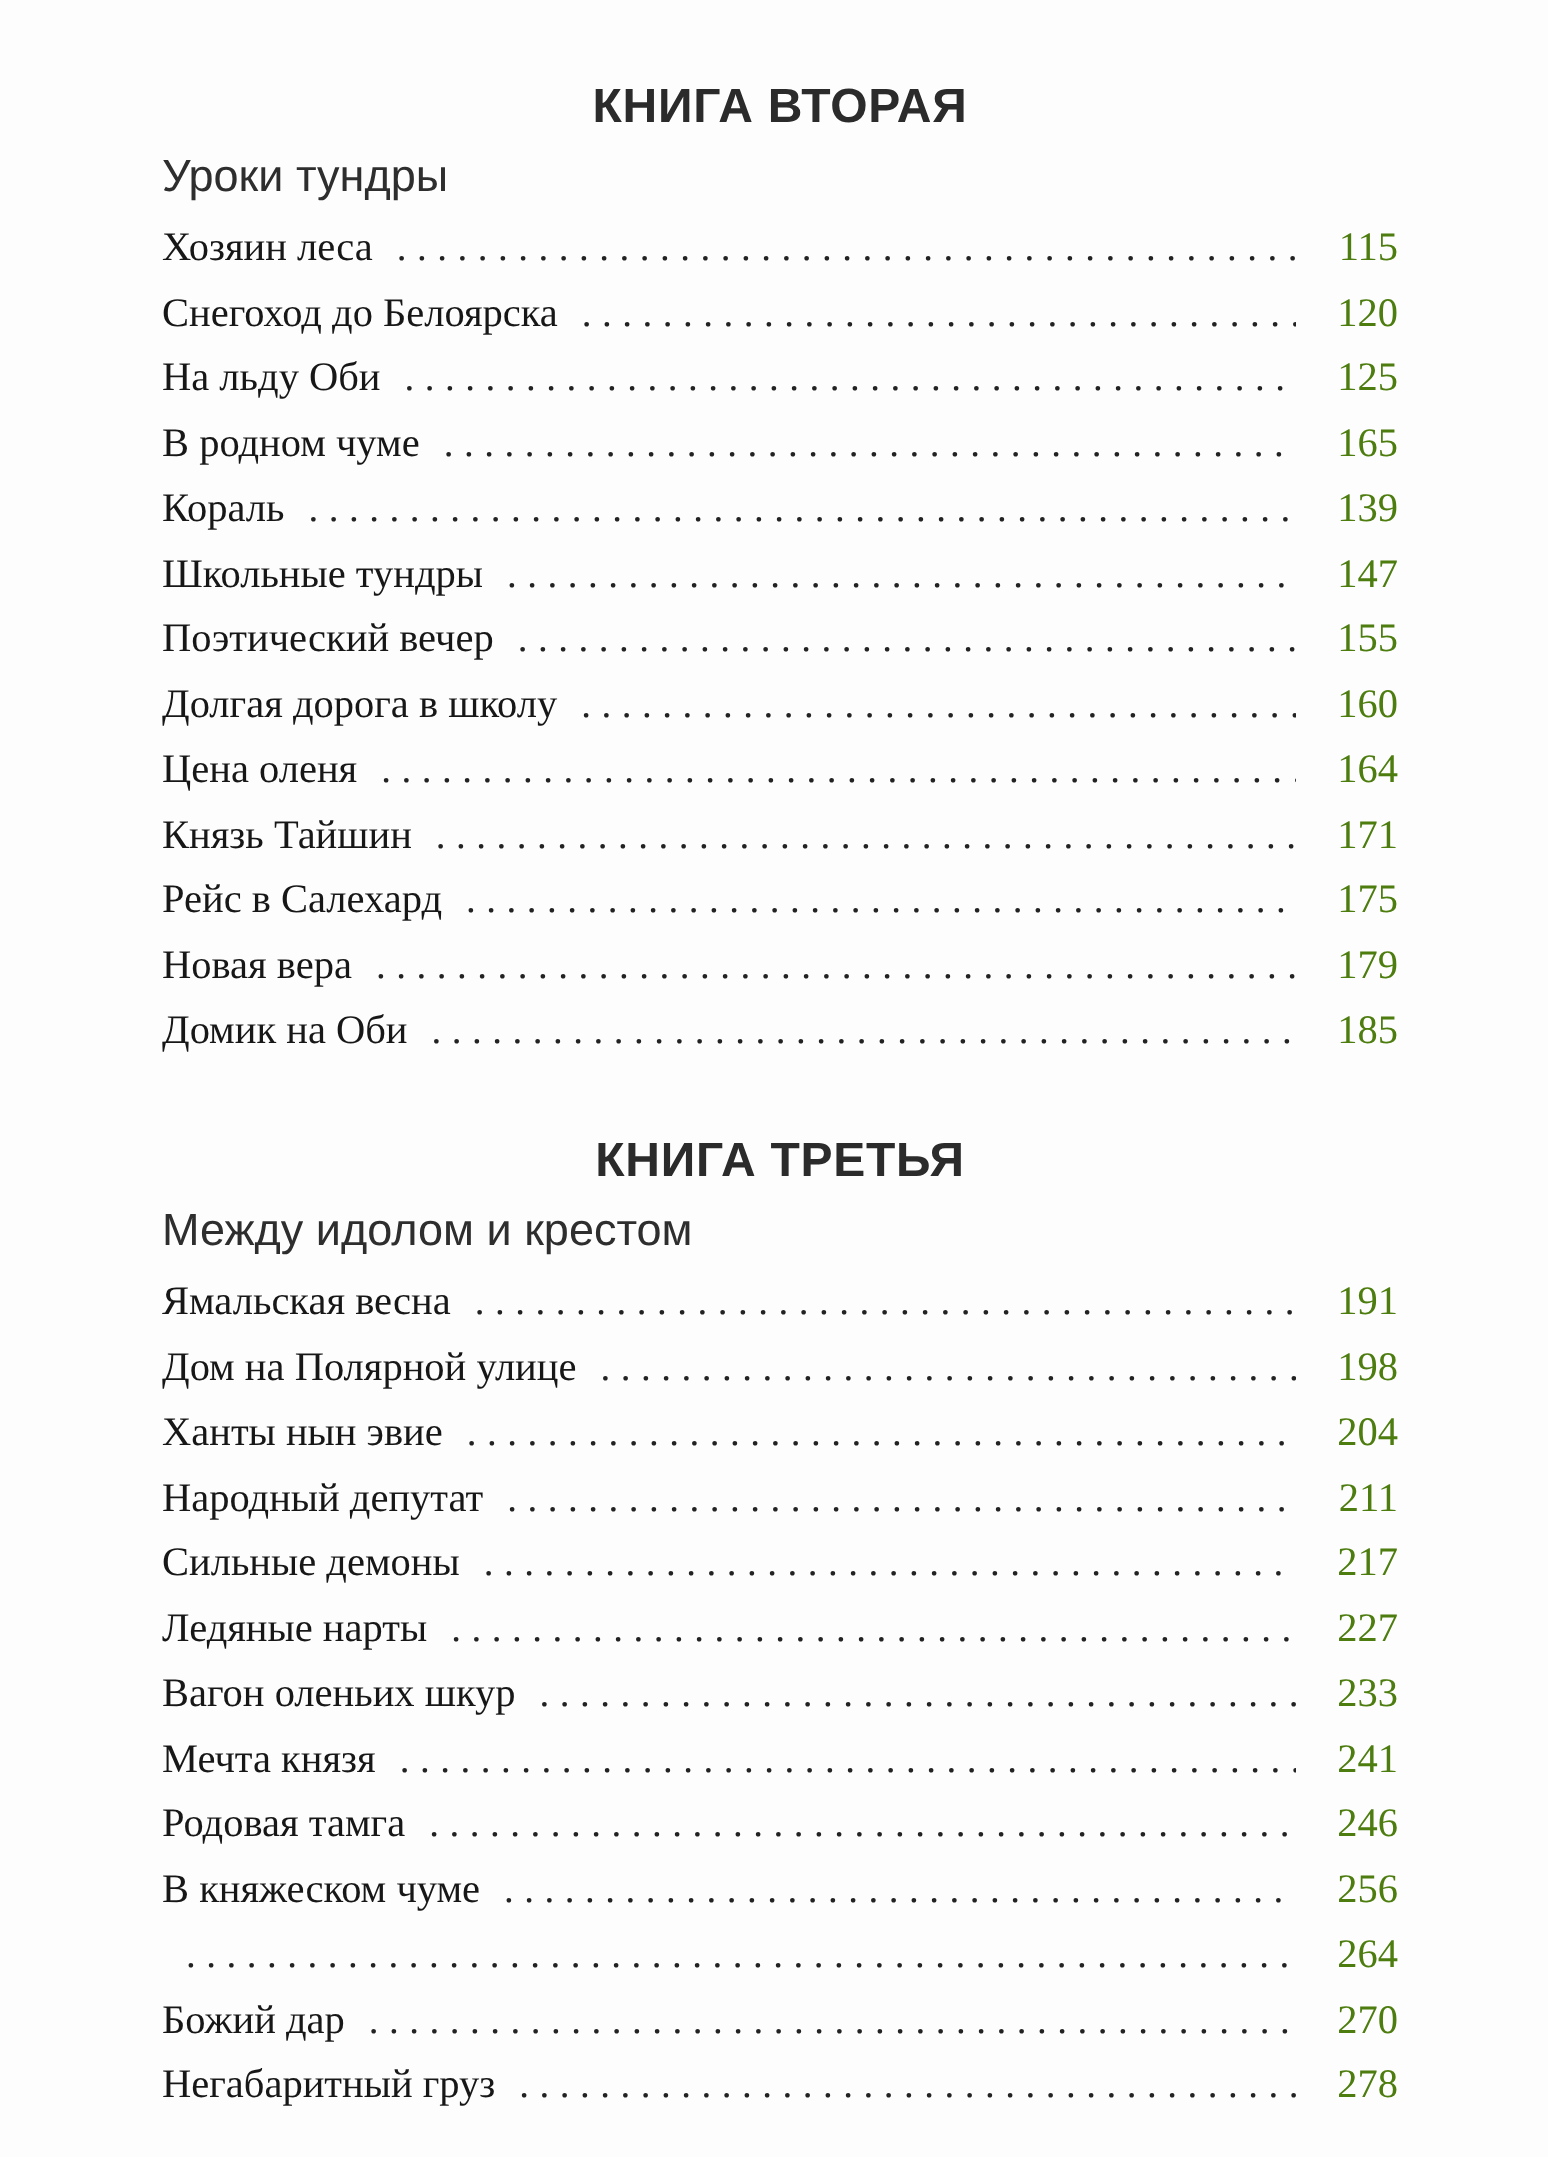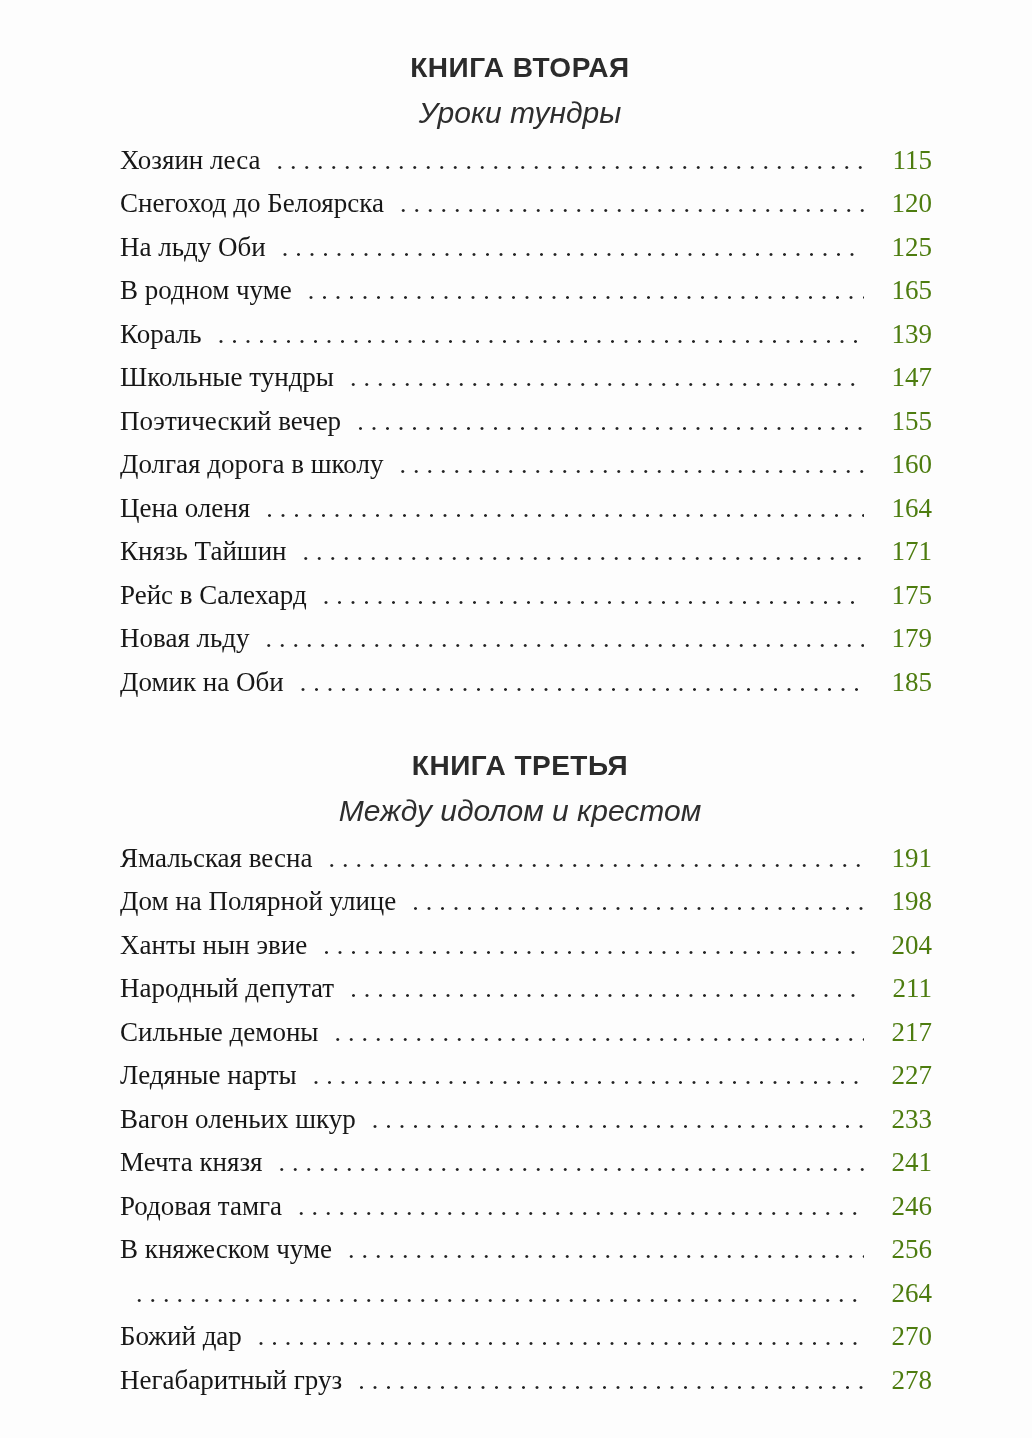--- a/index.html
+++ b/index.html
@@ -16,51 +16,49 @@
     box-sizing: border-box;
     padding: 52px 100px 0 108px;
     overflow: hidden;
     color: #1a1a1a;
   }
   .book-section + .book-section {
     margin-top: 46px;
   }
   .book-title {
     font-family: "Liberation Sans", "DejaVu Sans", sans-serif;
-    font-size: 28px;
+    font-size: 32px;
     font-weight: 600;
     letter-spacing: 0.5px;
     color: #2b2b2b;
     text-align: center;
     margin: 0 0 12px 0;
     line-height: 1.15;
   }
   .book-subtitle {
     font-family: "Liberation Sans", "DejaVu Sans", sans-serif;
     font-size: 30px;
     font-weight: 500;
     color: #2e2e2e;
-    text-align: center;
+    text-align: left;
     margin: 0 0 8px 0;
     line-height: 1.15;
-    font-style: italic;
   }
   .entries {
     margin-top: 6px;
   }
   .toc-row {
     display: flex;
     align-items: flex-end;
     height: 43.5px;
     line-height: 43.5px;
     font-family: "Liberation Serif", "DejaVu Serif", serif;
     font-size: 27px;
     color: #171717;
     white-space: nowrap;
-    margin-left: 12px;
   }
   .toc-title {
     flex: 0 0 auto;
   }
   .toc-dots {
     flex: 1 1 auto;
     overflow: hidden;
     white-space: nowrap;
     margin: 0 12px 0 16px;
     color: #222222;
@@ -146,21 +144,21 @@
     <span class="toc-page">171</span>
   </div>
 
   <div class="toc-row">
     <span class="toc-title">Рейс в Салехард</span>
     <span class="toc-dots"></span>
     <span class="toc-page">175</span>
   </div>
 
   <div class="toc-row">
-    <span class="toc-title">Новая льду</span>
+    <span class="toc-title">Новая вера</span>
     <span class="toc-dots"></span>
     <span class="toc-page">179</span>
   </div>
 
   <div class="toc-row">
     <span class="toc-title">Домик на Оби</span>
     <span class="toc-dots"></span>
     <span class="toc-page">185</span>
   </div>
 </div>

